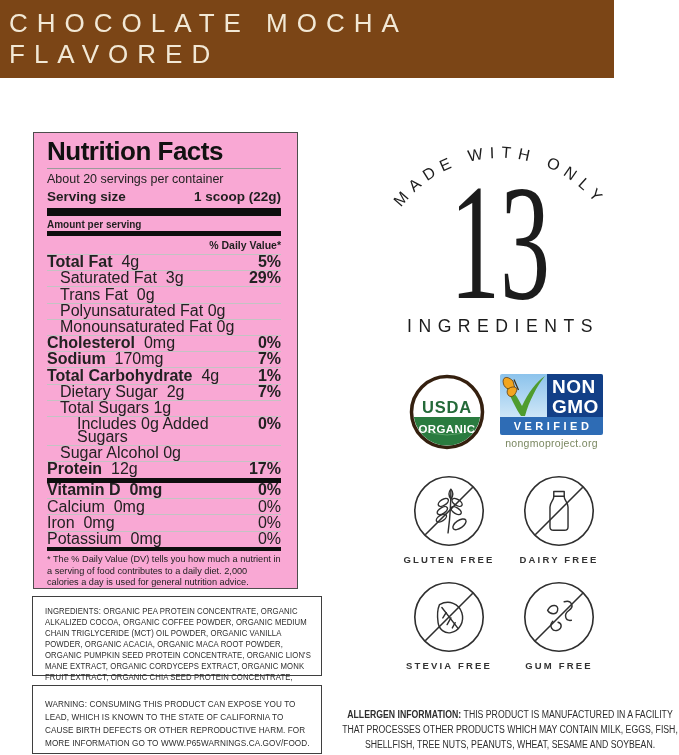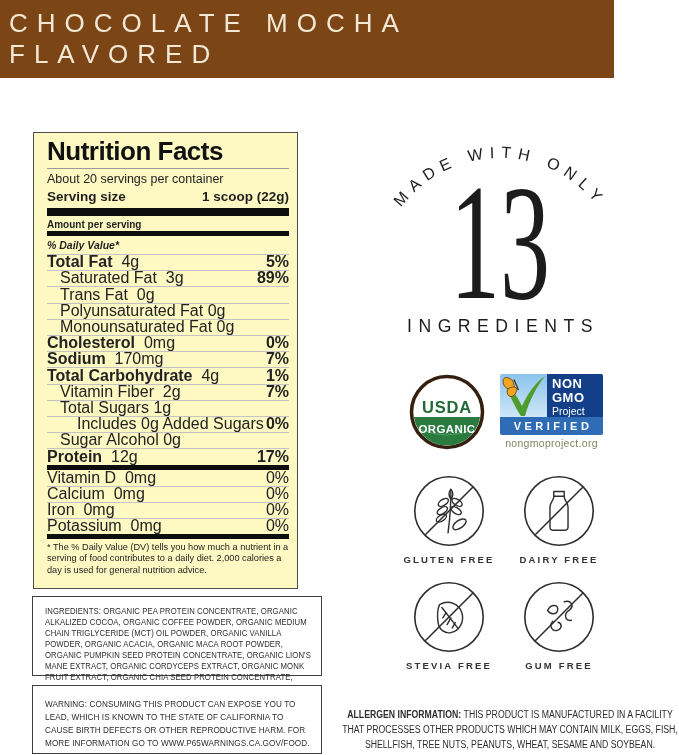--- a/index.html
+++ b/index.html
@@ -8,40 +8,40 @@
   *{box-sizing:border-box;}
 
   
   .banner{position:absolute;left:0;top:0;width:614px;height:78px;
           background:var(--banner-bg,#7b4516);color:var(--banner-fg,#f2e8d5);
           display:flex;align-items:center;justify-content:center;
           font-size:26px;font-weight:400;letter-spacing:9px;padding-left:9px;}
 
   
   .nf{position:absolute;left:33px;top:132px;width:265px;height:457px;
-      border:1.5px solid #4d4d4d;background:#fef9c3;padding:3px 8px 0 13px;overflow:hidden;}
+      border:1.5px solid #4d4d4d;background:#f9a8d4;padding:3px 16px 0 13px;overflow:hidden;}
   .nf-title{font-size:26px;line-height:28px;font-weight:bold;color:#111;
             letter-spacing:-0.5px;padding:1px 0 3px;border-bottom:1px solid #9a9a9a;}
   .nf-servings{font-size:12.5px;line-height:15px;padding-top:3px;color:#222;}
   .nf-serving-row{display:flex;justify-content:space-between;font-weight:bold;
                   font-size:13.5px;line-height:15px;padding:2px 0 4px;}
   .bar-lg{height:8px;background:#0e0e0e;margin-bottom:3px;}
   .bar-md{height:5px;background:#0e0e0e;margin-top:1px;}
   .bar-sm{height:4.5px;background:#0e0e0e;}
   .nf-amount{font-size:10px;line-height:11px;font-weight:bold;}
   .nf-cal-row{display:flex;justify-content:space-between;align-items:baseline;margin-top:-2px;}
   .nf-cal{font-size:26px;font-weight:bold;letter-spacing:-0.3px;line-height:27px;}
   .nf-cal-val{font-size:30px;font-weight:bold;line-height:27px;}
-  .nf-dv-head{text-align:left;font-size:10.5px;font-weight:bold;padding:3px 0;font-style:italic;}
+  .nf-dv-head{text-align:right;font-size:10.5px;font-weight:bold;padding:3px 0;}
   .nrow{display:flex;justify-content:space-between;border-top:1px solid #c3c3c3;
         padding:1.3px 0;font-size:16px;line-height:12.6px;color:#222;}
   .nrow .b{font-weight:bold;}
   .ind1{padding-left:13px;}
   .ind2{padding-left:30px;}
-  .vrows .nrow:first-child{border-top:none;}
+  .vrows .nrow:first-child{border-top:none;font-weight:bold;}
   .nf-foot{font-size:9.2px;line-height:11.6px;color:#222;padding-top:3px;}
 
   
   .txtbox{position:absolute;left:32px;width:290px;border:1px solid #3f3f3f;background:#fff;}
   .box-ingredients{top:596px;height:80px;padding:9px 0 0 12px;}
   .box-warning{top:685px;height:69px;padding:11px 0 0 12px;}
   .condensed{width:312px;transform:scaleX(0.86);transform-origin:0 0;
              color:#2d2d2d;letter-spacing:0.1px;margin:0;}
   .box-ingredients .condensed{font-size:9px;line-height:11px;}
   .box-warning .condensed{font-size:9.5px;line-height:13px;}
@@ -54,21 +54,21 @@
   .ingredients-word{font-family:"Liberation Sans", sans-serif;font-size:19px;letter-spacing:7px;}
 
   
   .usda{position:absolute;left:408px;top:373px;width:78px;height:78px;}
   .ngm{position:absolute;left:500px;top:374px;width:103px;}
   .ngm-box{position:relative;width:103px;height:61px;background:linear-gradient(#8cc3ec,#eaf5fc);
            border-radius:2px;overflow:hidden;}
   .ngm-sky{position:absolute;left:0;top:0;width:47px;height:43px;}
   .ngm-right{position:absolute;left:47px;top:0;width:56px;height:43px;
              background:var(--nongmo-dark-blue,#123f87);color:#fff;padding:3px 0 0 5px;line-height:1;}
-  .ngm-right .l1,.ngm-right .l2{font-size:13px;font-weight:bold;letter-spacing:0.5px;}
+  .ngm-right .l1,.ngm-right .l2{font-size:19px;font-weight:bold;letter-spacing:0.5px;}
   .ngm-right .l2{margin-top:1px;}
   .ngm-right .l3{font-size:10.5px;margin-top:1.5px;}
   .ngm-strip{position:absolute;left:0;bottom:0;width:103px;height:18px;
              background:var(--nongmo-blue,#2e6cb5);color:#fff;font-size:11px;font-weight:bold;
              letter-spacing:3.5px;text-align:center;line-height:18px;padding-left:3px;}
   .ngm-url{font-size:10.5px;color:#7a8760;text-align:center;margin-top:2px;letter-spacing:0.3px;}
 
   
   .free-icon{position:absolute;width:76px;height:76px;}
   .free-icon .ring{fill:none;stroke:#2f2f2f;stroke-width:1.7px;}
@@ -107,21 +107,21 @@
     <div class="nf-amount">Amount per serving</div>
     <div class="bar-md"></div>
     <div class="nf-dv-head">% Daily Value*</div>
     <div class="mrows">
         <div class="nrow ind0">
           <span><span class="lab b">Total Fat</span><span class="amt">&nbsp;&nbsp;4g</span></span>
           <span class="ndv b">5%</span>
         </div>
         <div class="nrow ind1">
           <span><span class="lab">Saturated Fat</span><span class="amt">&nbsp;&nbsp;3g</span></span>
-          <span class="ndv b">89%</span>
+          <span class="ndv b">29%</span>
         </div>
         <div class="nrow ind1">
           <span><span class="lab">Trans Fat</span><span class="amt">&nbsp;&nbsp;0g</span></span>
           <span class="ndv"></span>
         </div>
         <div class="nrow ind1">
           <span><span class="lab">Polyunsaturated Fat 0g</span></span>
           <span class="ndv"></span>
         </div>
         <div class="nrow ind1">
@@ -134,21 +134,21 @@
         </div>
         <div class="nrow ind0">
           <span><span class="lab b">Sodium</span><span class="amt">&nbsp;&nbsp;170mg</span></span>
           <span class="ndv b">7%</span>
         </div>
         <div class="nrow ind0">
           <span><span class="lab b">Total Carbohydrate</span><span class="amt">&nbsp;&nbsp;4g</span></span>
           <span class="ndv b">1%</span>
         </div>
         <div class="nrow ind1">
-          <span><span class="lab">Vitamin Fiber</span><span class="amt">&nbsp;&nbsp;2g</span></span>
+          <span><span class="lab">Dietary Sugar</span><span class="amt">&nbsp;&nbsp;2g</span></span>
           <span class="ndv b">7%</span>
         </div>
         <div class="nrow ind1">
           <span><span class="lab">Total Sugars 1g</span></span>
           <span class="ndv"></span>
         </div>
         <div class="nrow ind2">
           <span><span class="lab">Includes 0g Added Sugars</span></span>
           <span class="ndv b">0%</span>
         </div>

